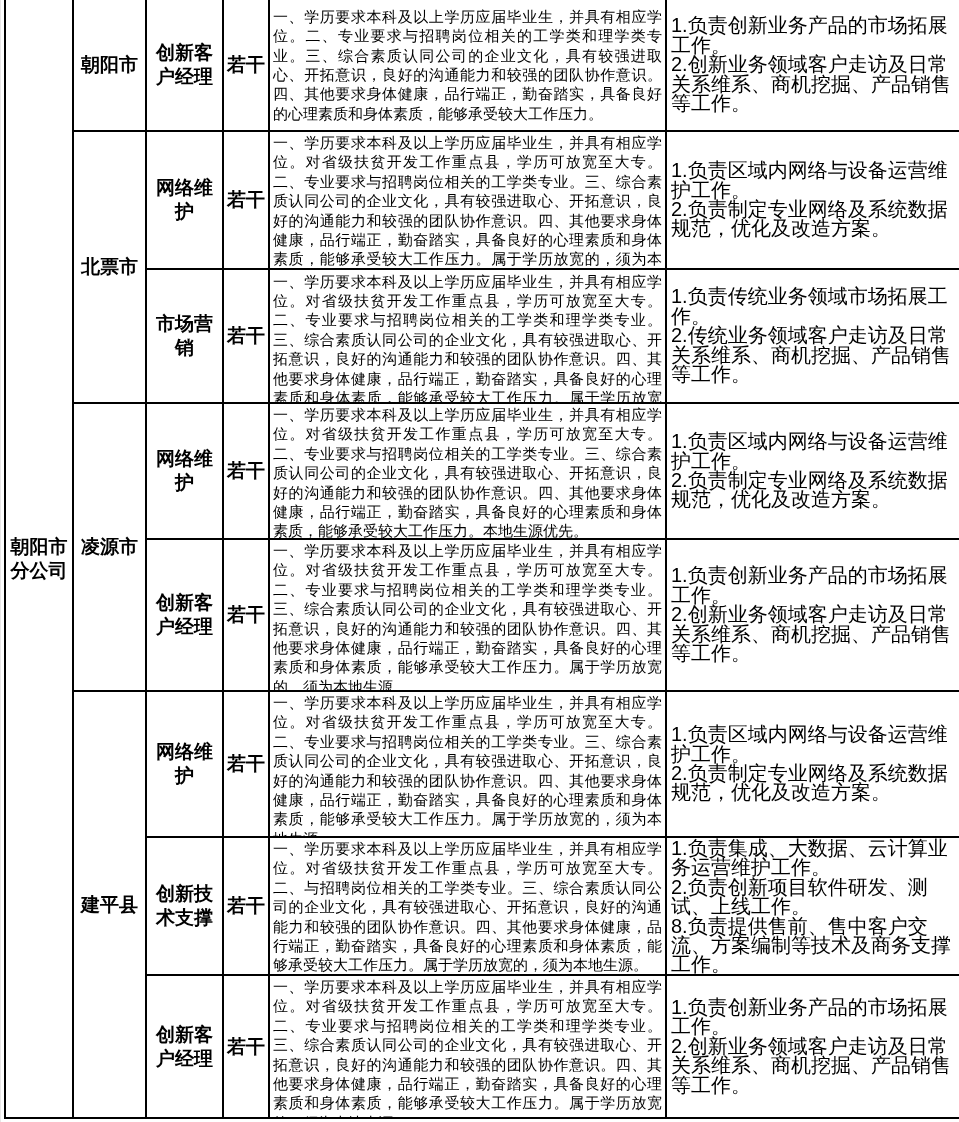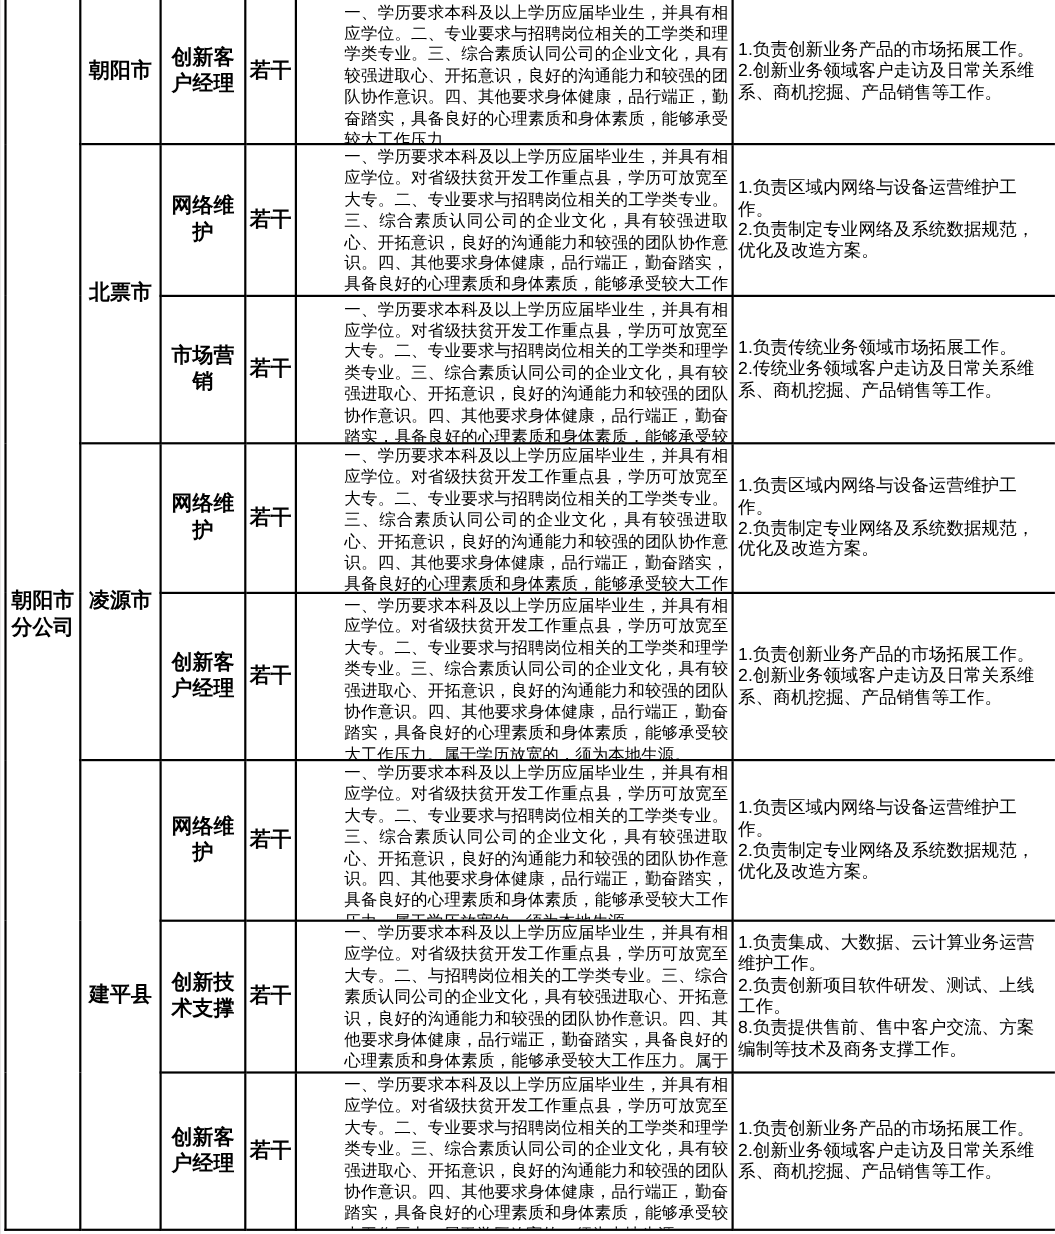--- a/index.html
+++ b/index.html
@@ -16,22 +16,22 @@
   col.c-branch{width:68px;}
   col.c-city{width:73px;}
   col.c-job{width:77px;}
   col.c-count{width:46px;}
   col.c-req{width:397px;}
   col.c-duty{width:295px;}
   td.hd{text-align:center;font-weight:bold;font-size:19px;line-height:24px;}
   td.branch{border-bottom:none;margin-top:14px;}
   .req{font-size:15px;line-height:19.4px;text-align:justify;
        text-justify:inter-character;padding:1px 3px;overflow:hidden;
-       word-break:break-all;margin-left:40px;}
-  .duty{font-size:16px;line-height:19.4px;text-align:left;
+       word-break:break-all;}
+  .duty{font-size:20px;line-height:19.4px;text-align:left;
         white-space:pre-line;padding:1px 4px;overflow:hidden;
         word-break:break-all;}
   
   .mh1{max-height:127px;} .mh2{max-height:134px;} .mh3{max-height:129px;}
   .mh4{max-height:132px;} .mh5{max-height:148px;} .mh6{max-height:142px;}
   .mh7{max-height:134px;} .mh8{max-height:139px;}
   tr.r1{height:131px;} tr.r2{height:138px;} tr.r3{height:134px;}
   tr.r4{height:136px;} tr.r5{height:152px;} tr.r6{height:146px;}
   tr.r7{height:138px;} tr.r8{height:143px;}
 </style>

